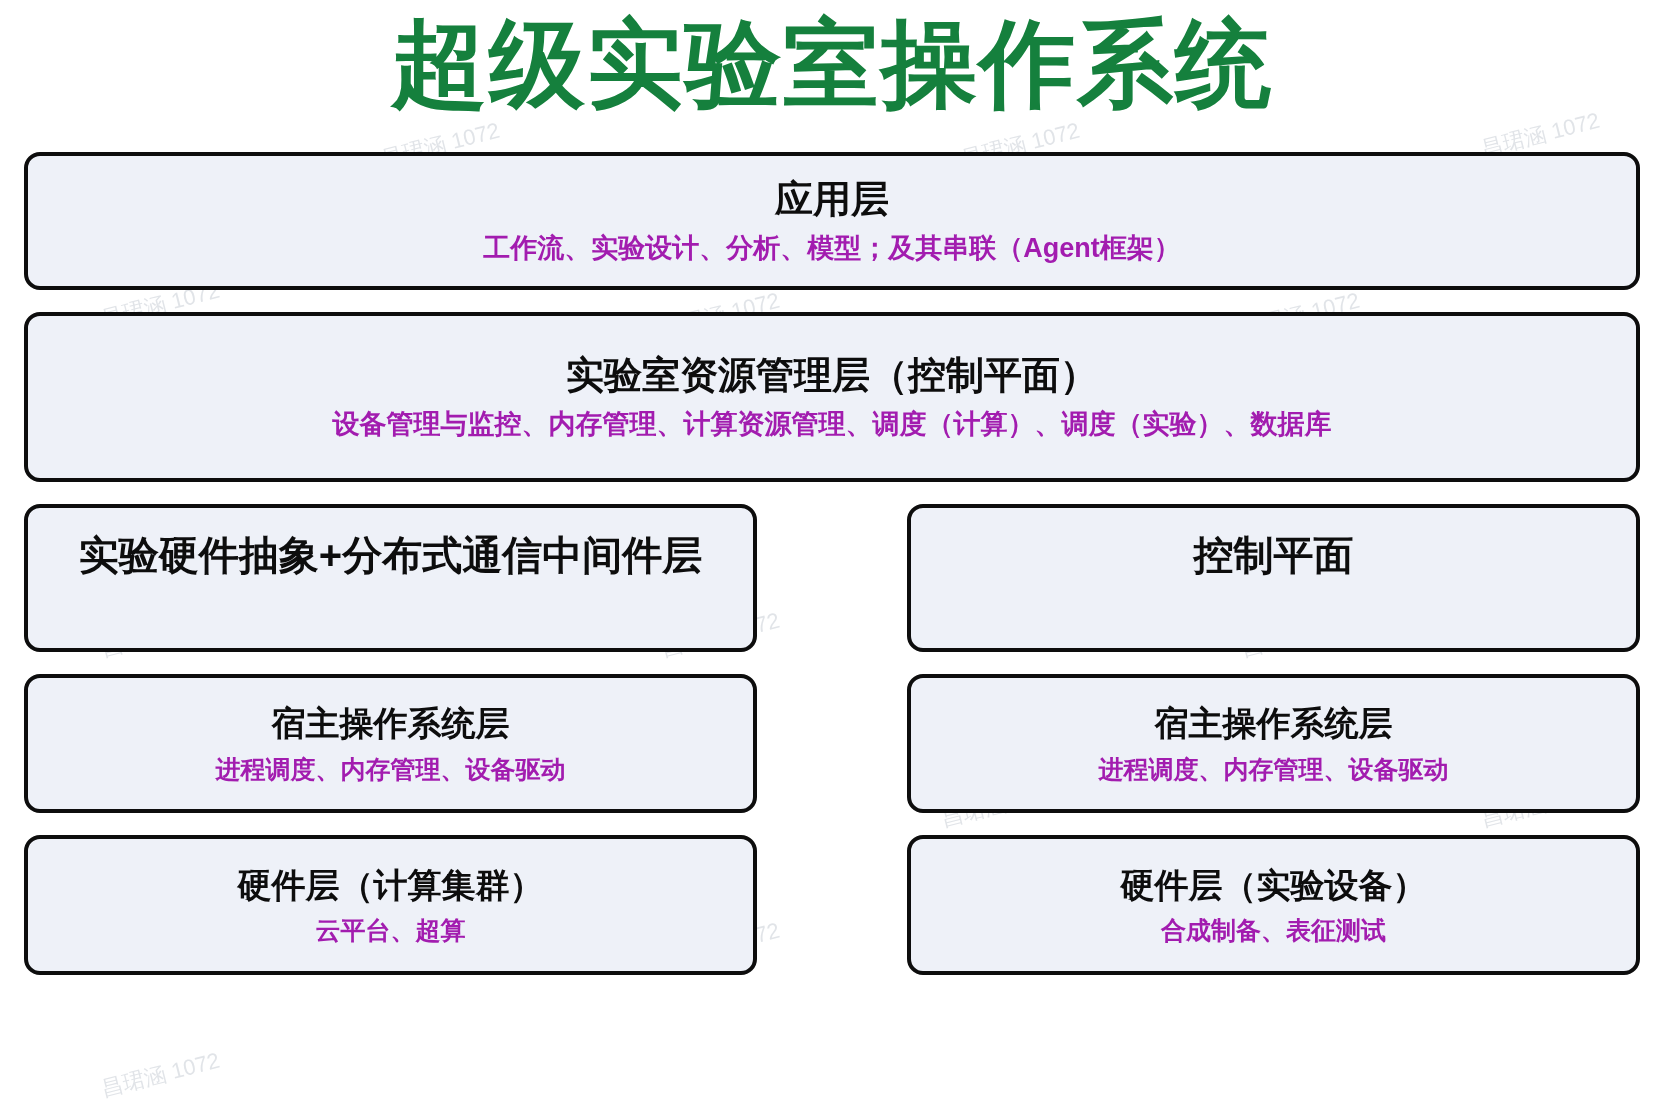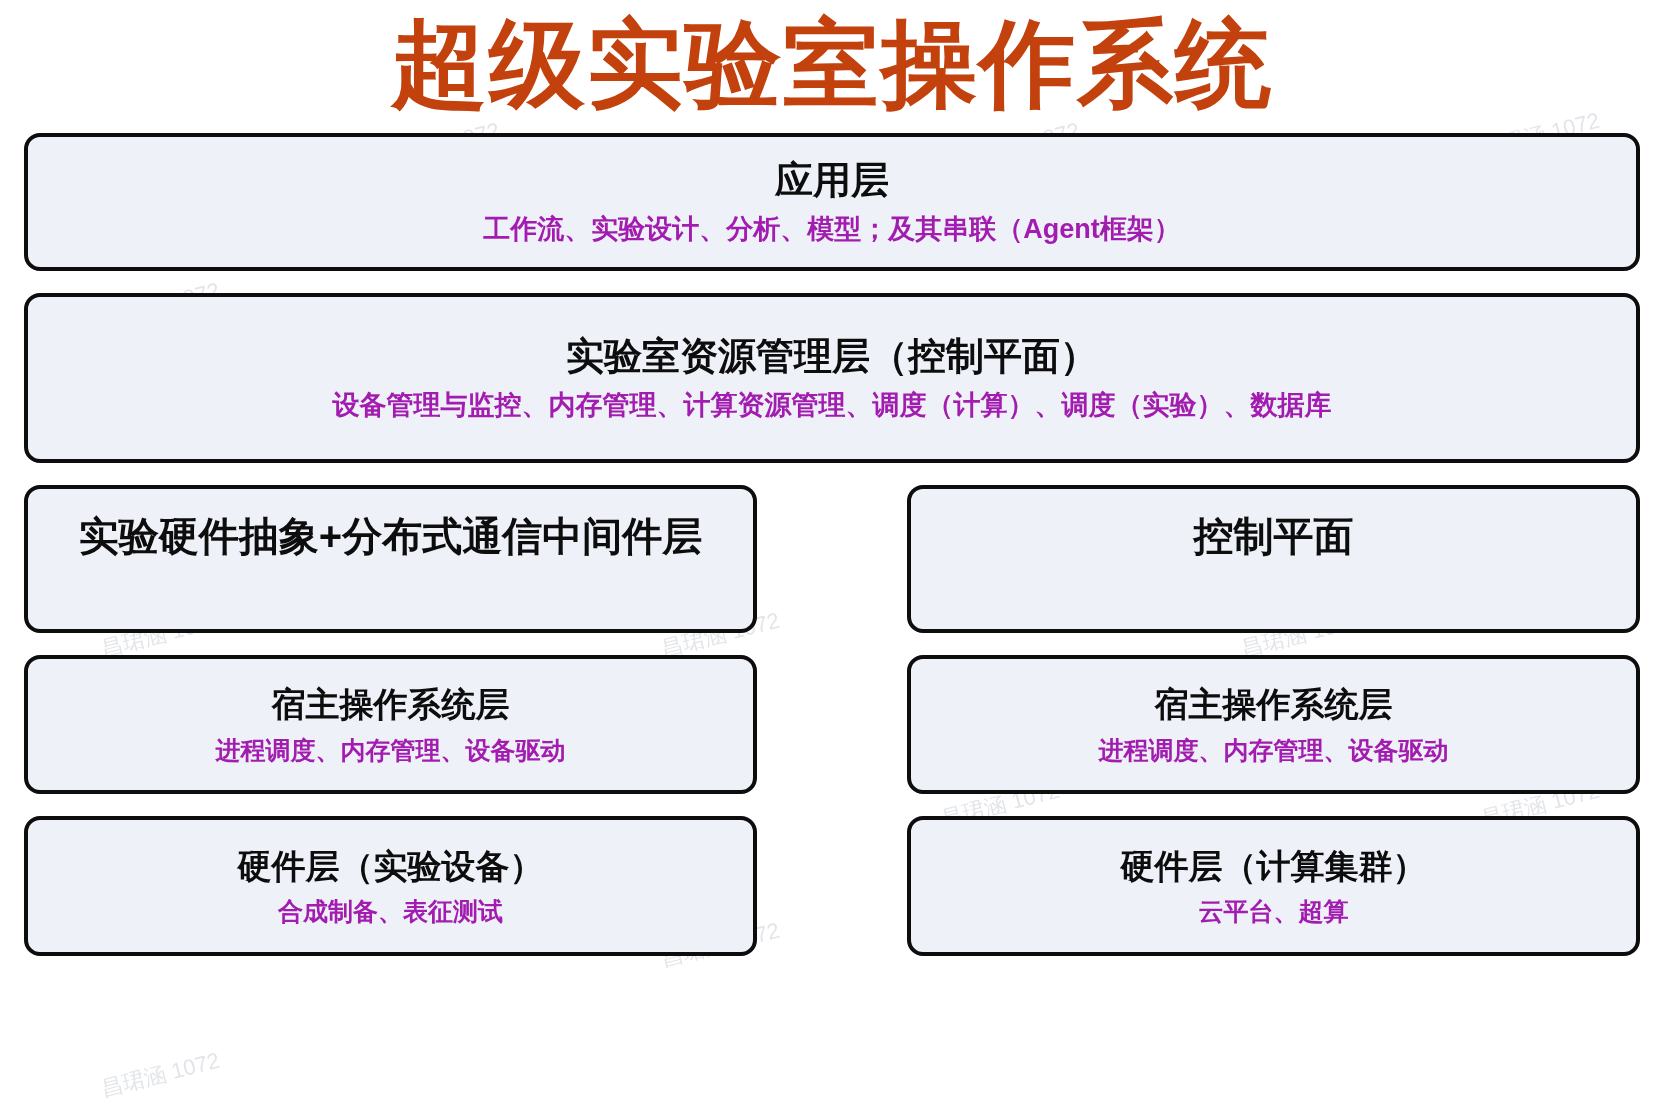--- a/index.html
+++ b/index.html
@@ -23,21 +23,21 @@
   }
 
   
   .title {
     text-align: center;
     font-size: 96px;
     font-weight: 700;
     letter-spacing: 2px;
     line-height: 1.2;
     padding-top: 6px;
-    color: #c2410c;
+    color: #15803d;
     position: relative;
     z-index: 3;
   }
 
   
   .wm-layer {
     position: absolute;
     inset: 0;
     z-index: 2;
     pointer-events: none;
@@ -50,20 +50,21 @@
     transform: rotate(-14deg);
     font-family: "Liberation Sans", sans-serif;
   }
 
   
   .stack {
     position: relative;
     z-index: 3;
     padding: 12px 24px;
     box-sizing: border-box;
+    margin-top: 19px;
   }
   .box {
     border: 4px solid #0d0d0d;
     border-radius: 16px;
     background: #eef1f8;
     box-sizing: border-box;
     display: flex;
     flex-direction: column;
     align-items: center;
     justify-content: center;
@@ -162,23 +163,23 @@
         <div class="b-sub">进程调度、内存管理、设备驱动</div>
       </div>
       <div class="box h-host">
         <div class="b-title">宿主操作系统层</div>
         <div class="b-sub">进程调度、内存管理、设备驱动</div>
       </div>
     </div>
 
     <div class="row-two">
       <div class="box h-hw">
+        <div class="b-title">硬件层（计算集群）</div>
+        <div class="b-sub">云平台、超算</div>
+      </div>
+      <div class="box h-hw">
         <div class="b-title">硬件层（实验设备）</div>
         <div class="b-sub">合成制备、表征测试</div>
-      </div>
-      <div class="box h-hw">
-        <div class="b-title">硬件层（计算集群）</div>
-        <div class="b-sub">云平台、超算</div>
       </div>
     </div>
 
   </div>
 </div>
 
 </body></html>

